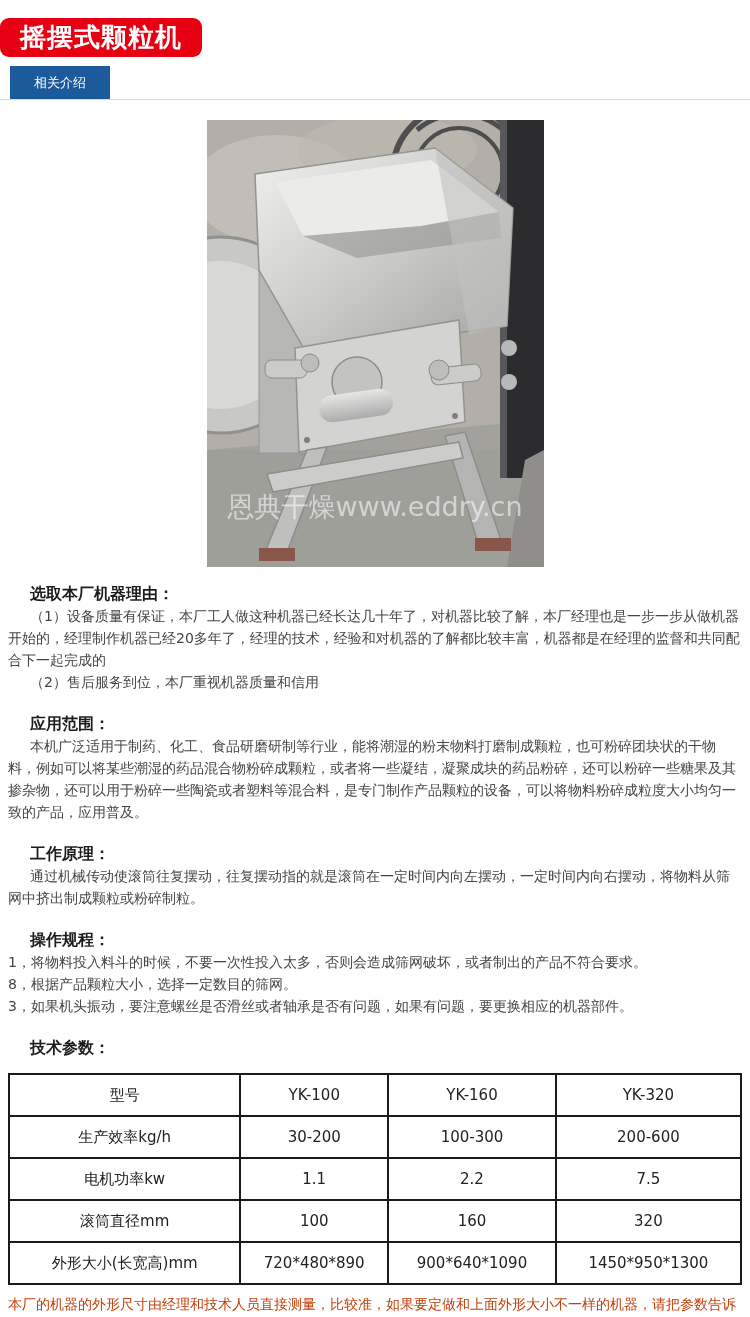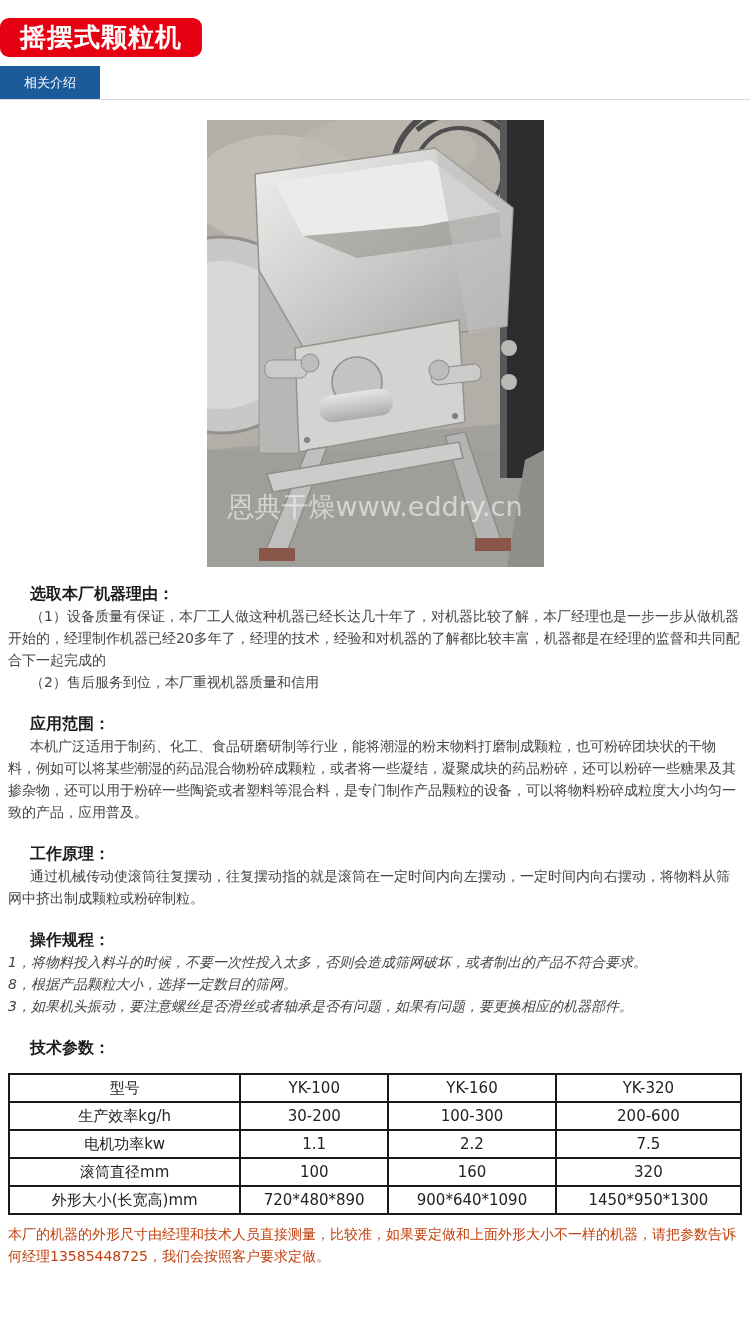--- a/index.html
+++ b/index.html
@@ -9,39 +9,39 @@
     background:#ffffff;
     font-family:"DejaVu Sans","Liberation Sans",sans-serif;
     -webkit-font-smoothing:antialiased;
   }
   .banner-row{display:flex;justify-content:flex-start;padding-top:18px;}
   .banner{
     background:#e60012;color:#ffffff;
     font-size:26px;font-weight:bold;line-height:33px;
     padding:3px 20px;border-radius:9px;letter-spacing:1px;
   }
-  .tabbar{margin-top:9px;border-bottom:1px solid #d9d9d9;}
+  .tabbar{margin-top:9px;border-bottom:1px solid #d9d9d9;padding-left:10px;}
   .tab{
     display:inline-flex;width:100px;height:33px;
     align-items:center;justify-content:center;
     background:#1b5a9b;color:#ffffff;font-size:13px;
     vertical-align:bottom;cursor:pointer;
   }
   .photo-wrap{margin:20px auto 8px;width:337px;height:447px;overflow:hidden;}
   .photo-wrap svg{display:block;}
   .wm{font-family:"DejaVu Sans","Liberation Sans",sans-serif;}
   .content{padding:8px 8px 0 8px;}
   .sec{margin:0 0 20px 0;}
   .sec-h{font-size:16px;font-weight:bold;color:#1c1c1c;line-height:22px;text-indent:22px;margin:0;}
   .sec-p{font-size:14px;color:#454545;line-height:22px;text-indent:22px;margin:0;}
-  .sec-p.noindent{text-indent:0;font-style:italic;}
+  .sec-p.noindent{text-indent:0;}
   table.specs{width:100%;border-collapse:collapse;table-layout:fixed;margin-top:14px;}
   table.specs td{
     border:2px solid #1a1a1a;text-align:center;vertical-align:middle;
-    font-size:15px;color:#222222;height:24px;padding:1px 2px;
+    font-size:15px;color:#222222;height:24px;padding:8px 2px;
     overflow:hidden;white-space:nowrap;
   }
   .footer-note{font-size:14px;color:#c2410c;line-height:22px;margin-top:8px;}
 </style>
 </head>
 <body>
 
 <div>
 
   <div class="banner-row">

